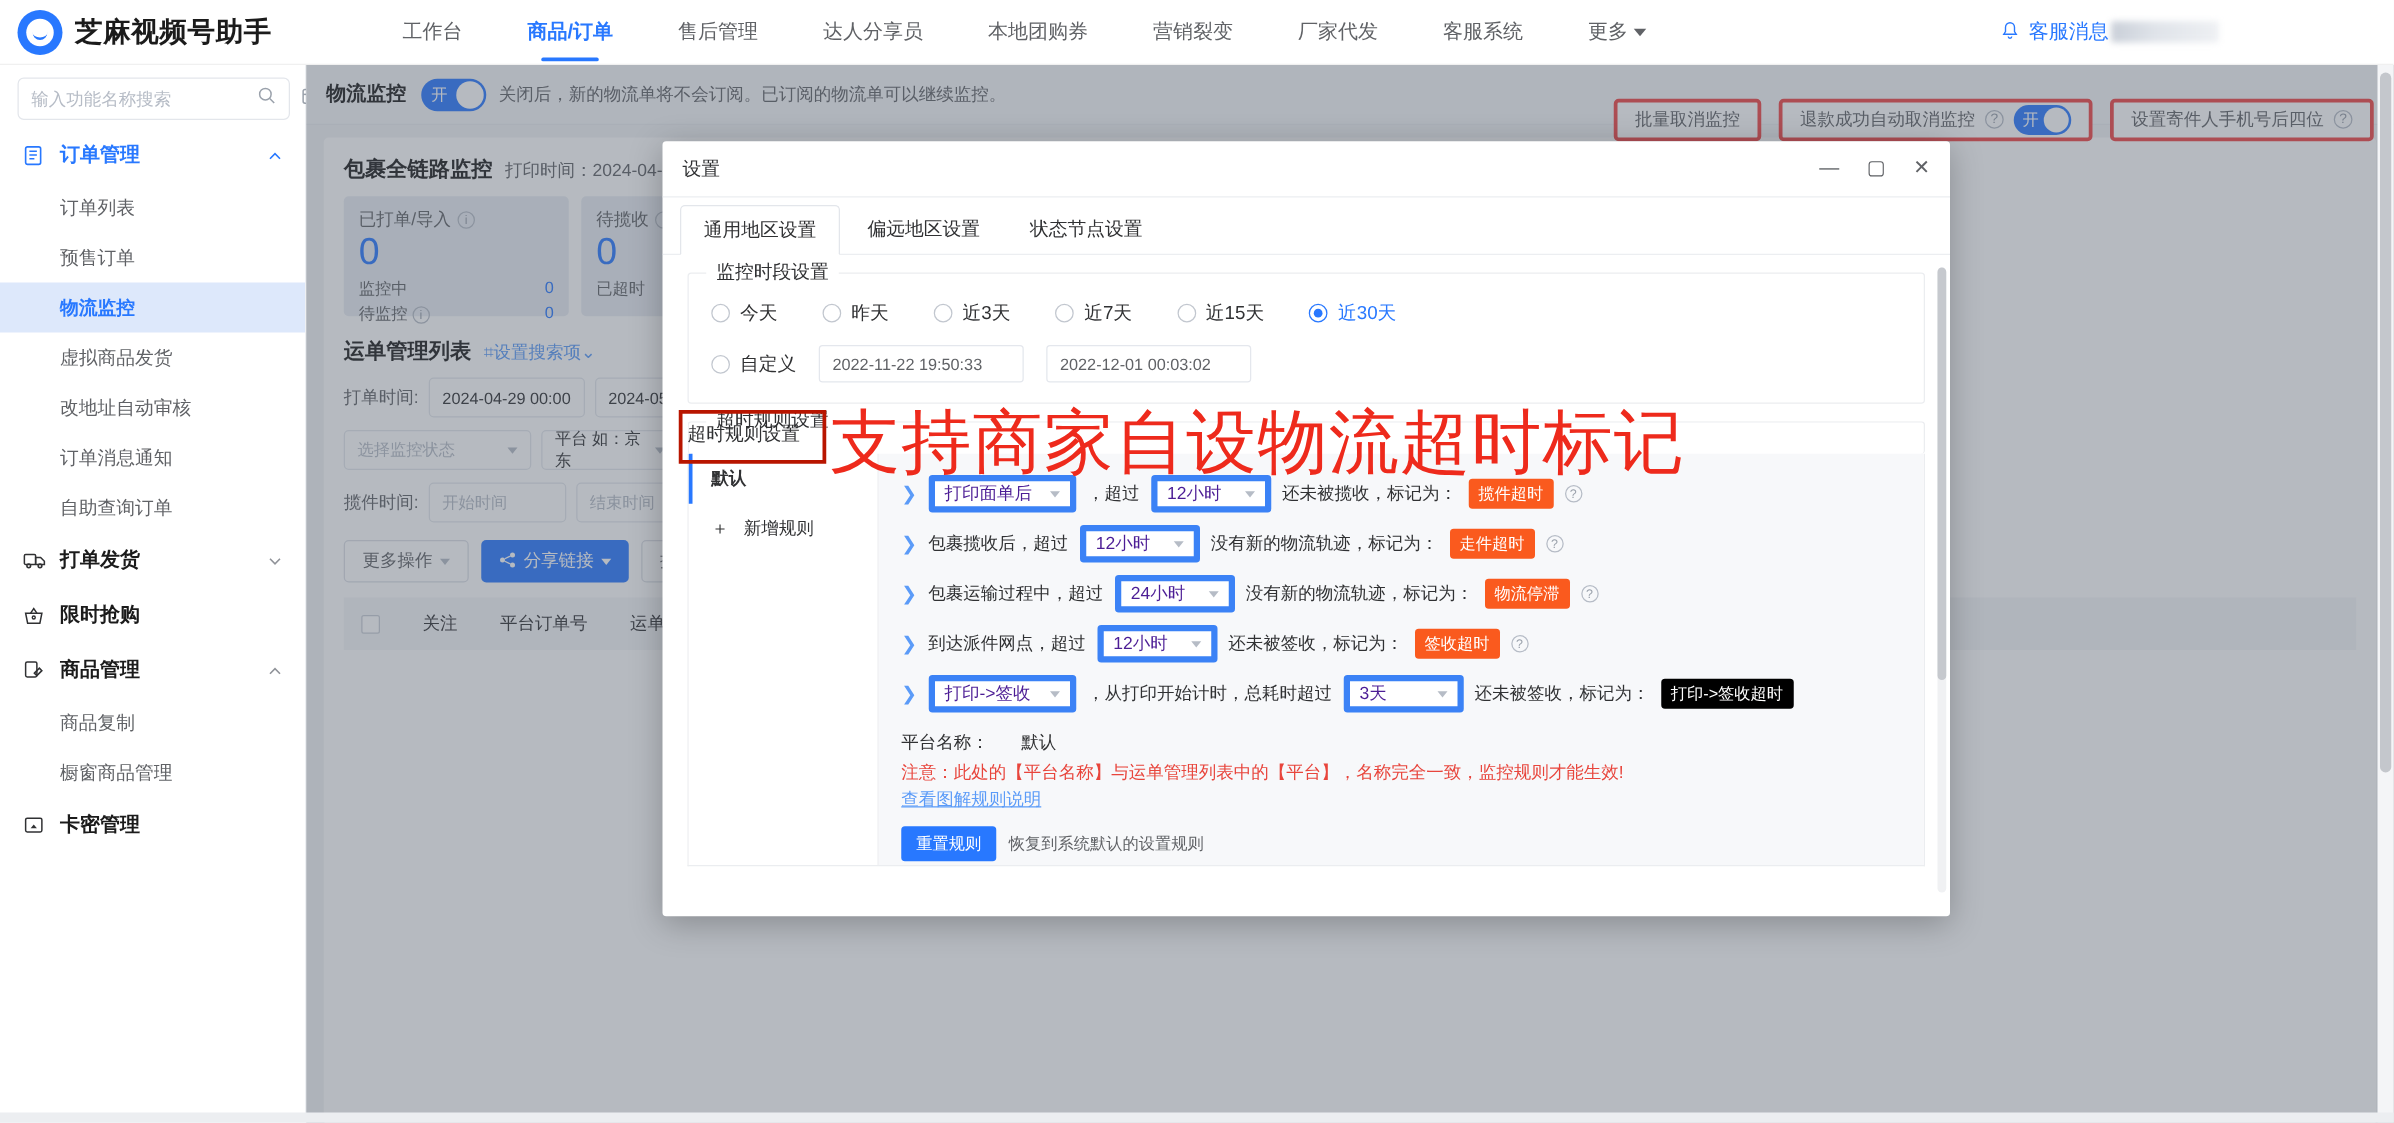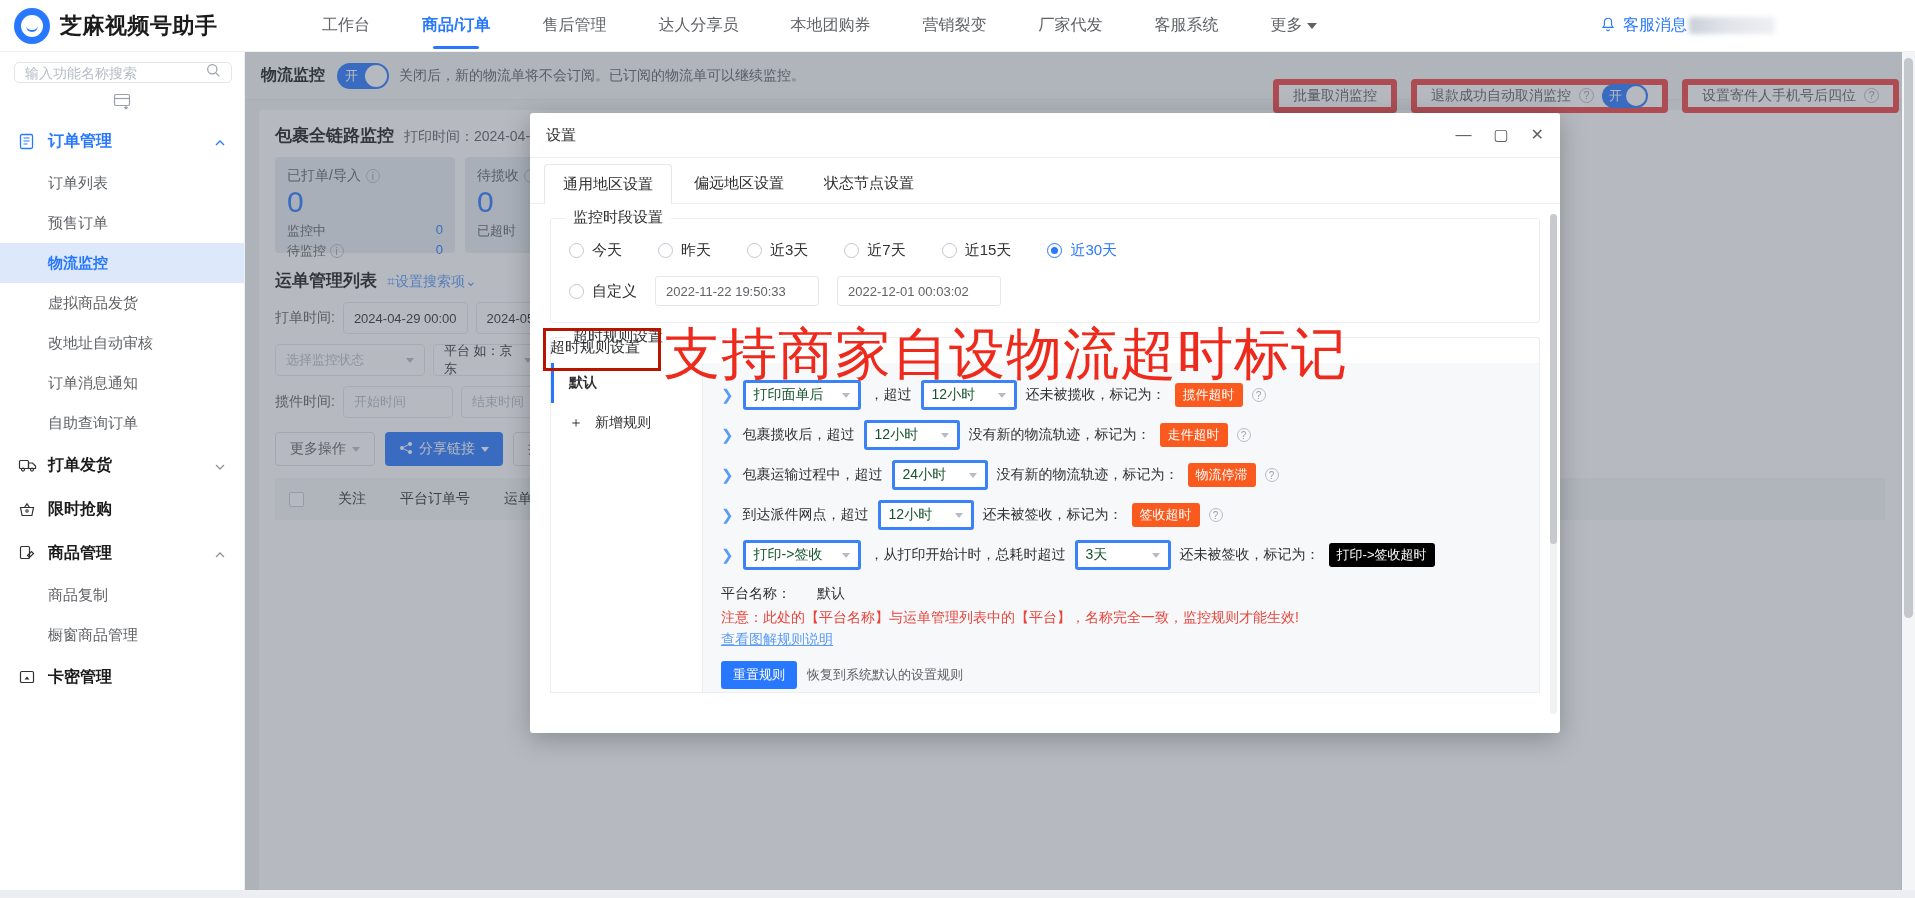--- a/index.html
+++ b/index.html
@@ -62,21 +62,21 @@
     width: 86px; height: 17px; margin-left: -5px;
     background: linear-gradient(90deg,#c9cfd8 0%, #dfe3e9 40%, #eef0f3 100%);
     filter: blur(2.4px); border-radius: 2px;
   }
 
   
   .sidebar {
     position: absolute; top: 52px; left: 0; width: 245px; height: 846px;
     background: #ffffff; border-right: 1px solid #eef0f3;
   }
-  .search-row { display: flex; align-items: center; padding: 10px 12px 6px 14px; gap: 8px; flex-direction: column;}
+  .search-row { display: flex; align-items: center; padding: 10px 12px 6px 14px; gap: 8px;}
   .search-box {
     flex: 1; height: 34px; border: 1px solid #e3e6eb; border-radius: 5px;
     display: flex; align-items: center; padding: 0 10px; background: #fff;
   }
   .search-box input {
     border: 0; outline: 0; flex: 1; font-size: 14px; color: #303133;
     font-family: "Liberation Sans", sans-serif; background: transparent;
   }
   .search-box input::placeholder { color: #b6bcc6; }
   .collapse-btn { width: 22px; height: 22px; color: #9aa1ab; }
@@ -110,21 +110,21 @@
     position: relative; display: inline-flex; align-items: center; cursor: pointer;
   }
   .switch .knob {
     position: absolute; right: 2px; top: 2px; width: 22px; height: 22px;
     border-radius: 50%; background: #fff;
   }
   .switch .txt { color: #fff; font-size: 13px; margin-left: 8px; }
   .toolbar-note { font-size: 14px; color: #606266; margin-left: 10px; }
   .toolbar-right { margin-left: auto; display: flex; align-items: center; gap: 14px; }
   .tb-btn {
-    height: 34px; background: #fff; border: 6px solid #ef4444; border-radius: 4px;
+    height: 34px; background: #fff; border: 3px solid #ef4444; border-radius: 4px;
     display: flex; align-items: center; padding: 0 14px; font-size: 14px;
     color: #606266; gap: 8px; cursor: pointer; margin-top: 40px;
   }
   .qmark {
     width: 15px; height: 15px; border-radius: 50%; border: 1px solid #b6bcc6;
     color: #9aa1ab; font-size: 11px; display: inline-flex; align-items: center;
     justify-content: center; line-height: 1;
   }
 
   .panel-wrap { padding: 10px 14px; }
@@ -251,23 +251,23 @@
     height: 40px; display: flex; align-items: center; gap: 12px; padding-left: 18px;
     font-size: 14px; color: #303133; cursor: pointer;
   }
   .rules-right { flex: 1; background: #f7f8fa; padding: 12px 0 0 0; overflow: hidden; position: relative;}
   .rule-line {
     display: flex; align-items: center; gap: 9px; font-size: 14px; color: #303133;
     padding: 0 18px; height: 40px;
   }
   .arrow-r { color: #5b9bf8; font-size: 15px; }
   .sel {
-    height: 30px; min-width: 118px; border: 3px solid #3b82f6; border-radius: 3px;
+    height: 30px; min-width: 118px; border: 5px solid #3b82f6; border-radius: 3px;
     background: #fff; display: flex; align-items: center; padding: 0 8px;
-    font-size: 14px; color: #14532d; gap: 6px; cursor: pointer;
+    font-size: 14px; color: #4c1d95; gap: 6px; cursor: pointer;
   }
   .sel.narrow { min-width: 96px; }
   .tag {
     border-radius: 3px; color: #fff; font-size: 13px; padding: 3px 8px;
     background: #fa5a1e; white-space: nowrap;
   }
   .tag.orange2 { background: #000000; }
   .qmark-s {
     width: 14px; height: 14px; border-radius: 50%; border: 1px solid #b6bcc6;
     color: #9aa1ab; font-size: 10px; display: inline-flex; align-items: center;

